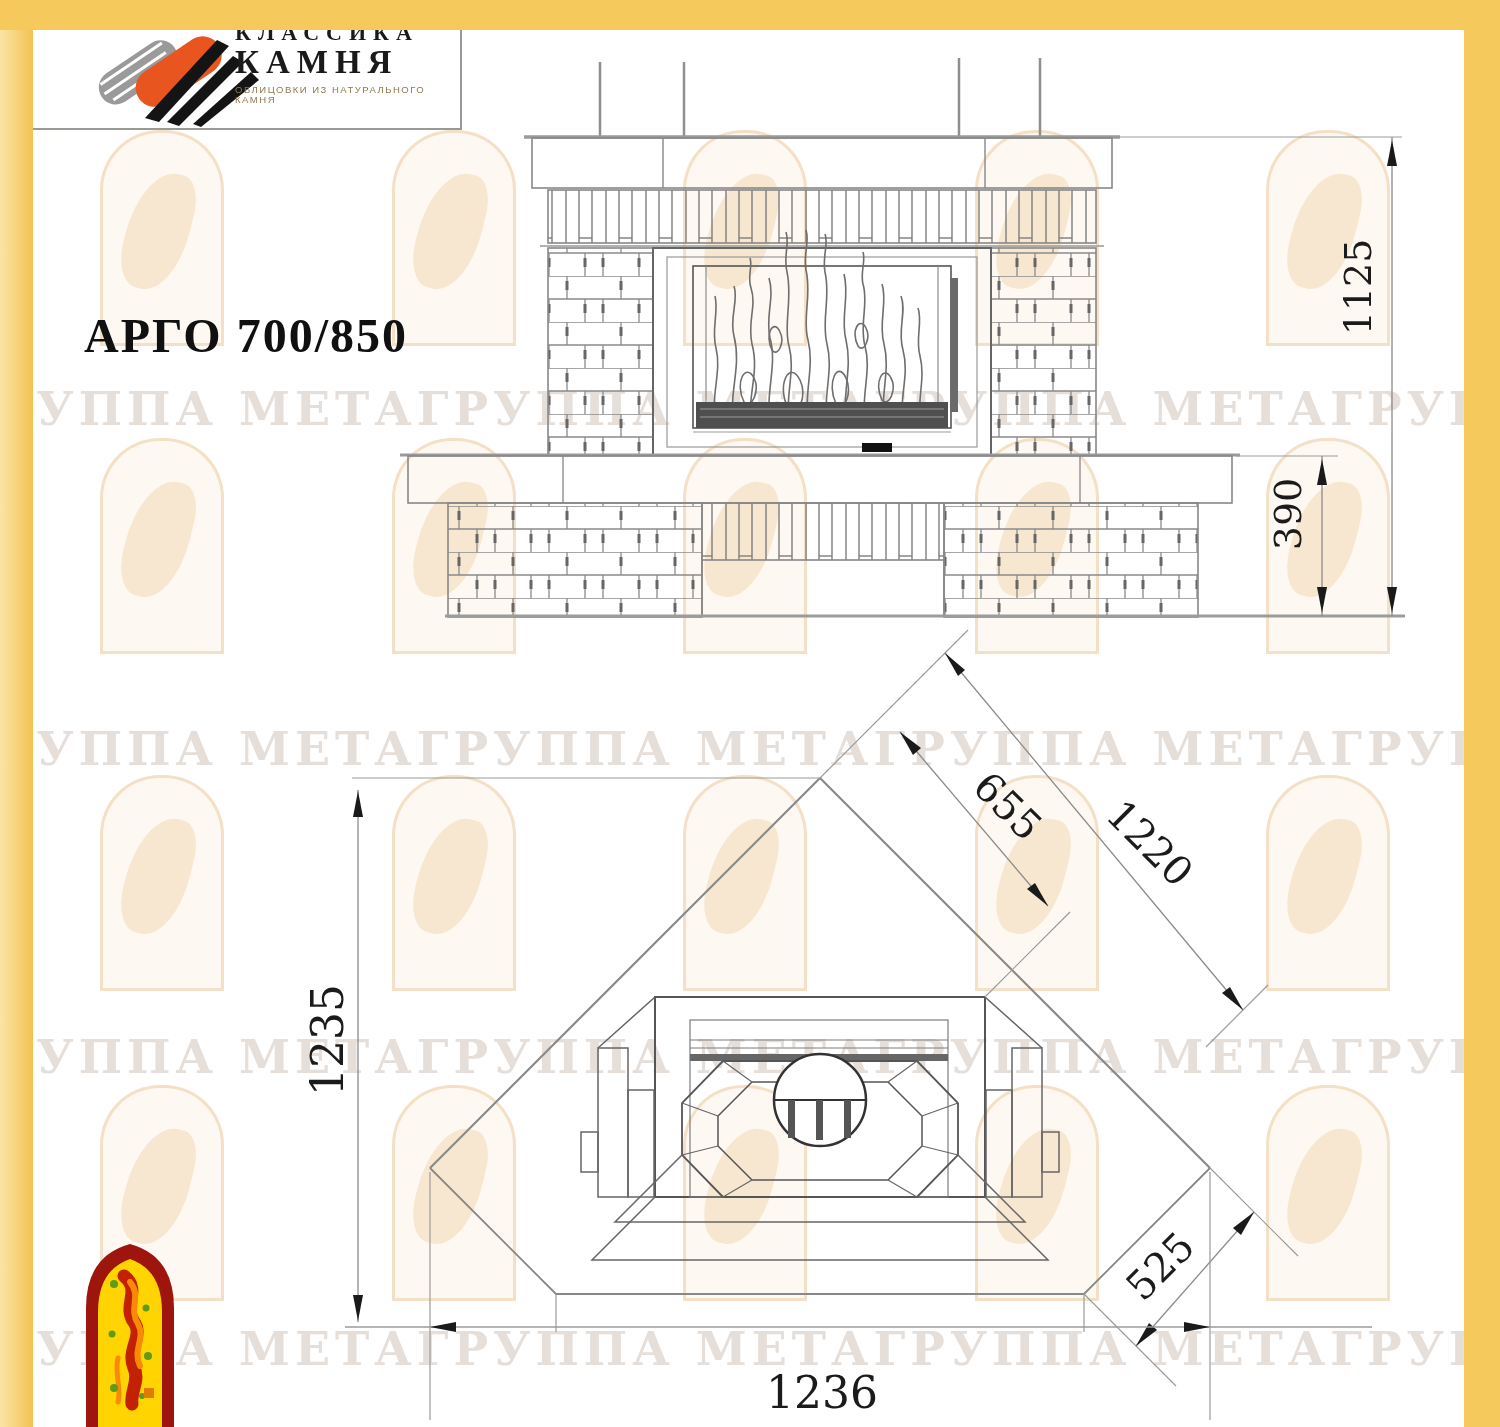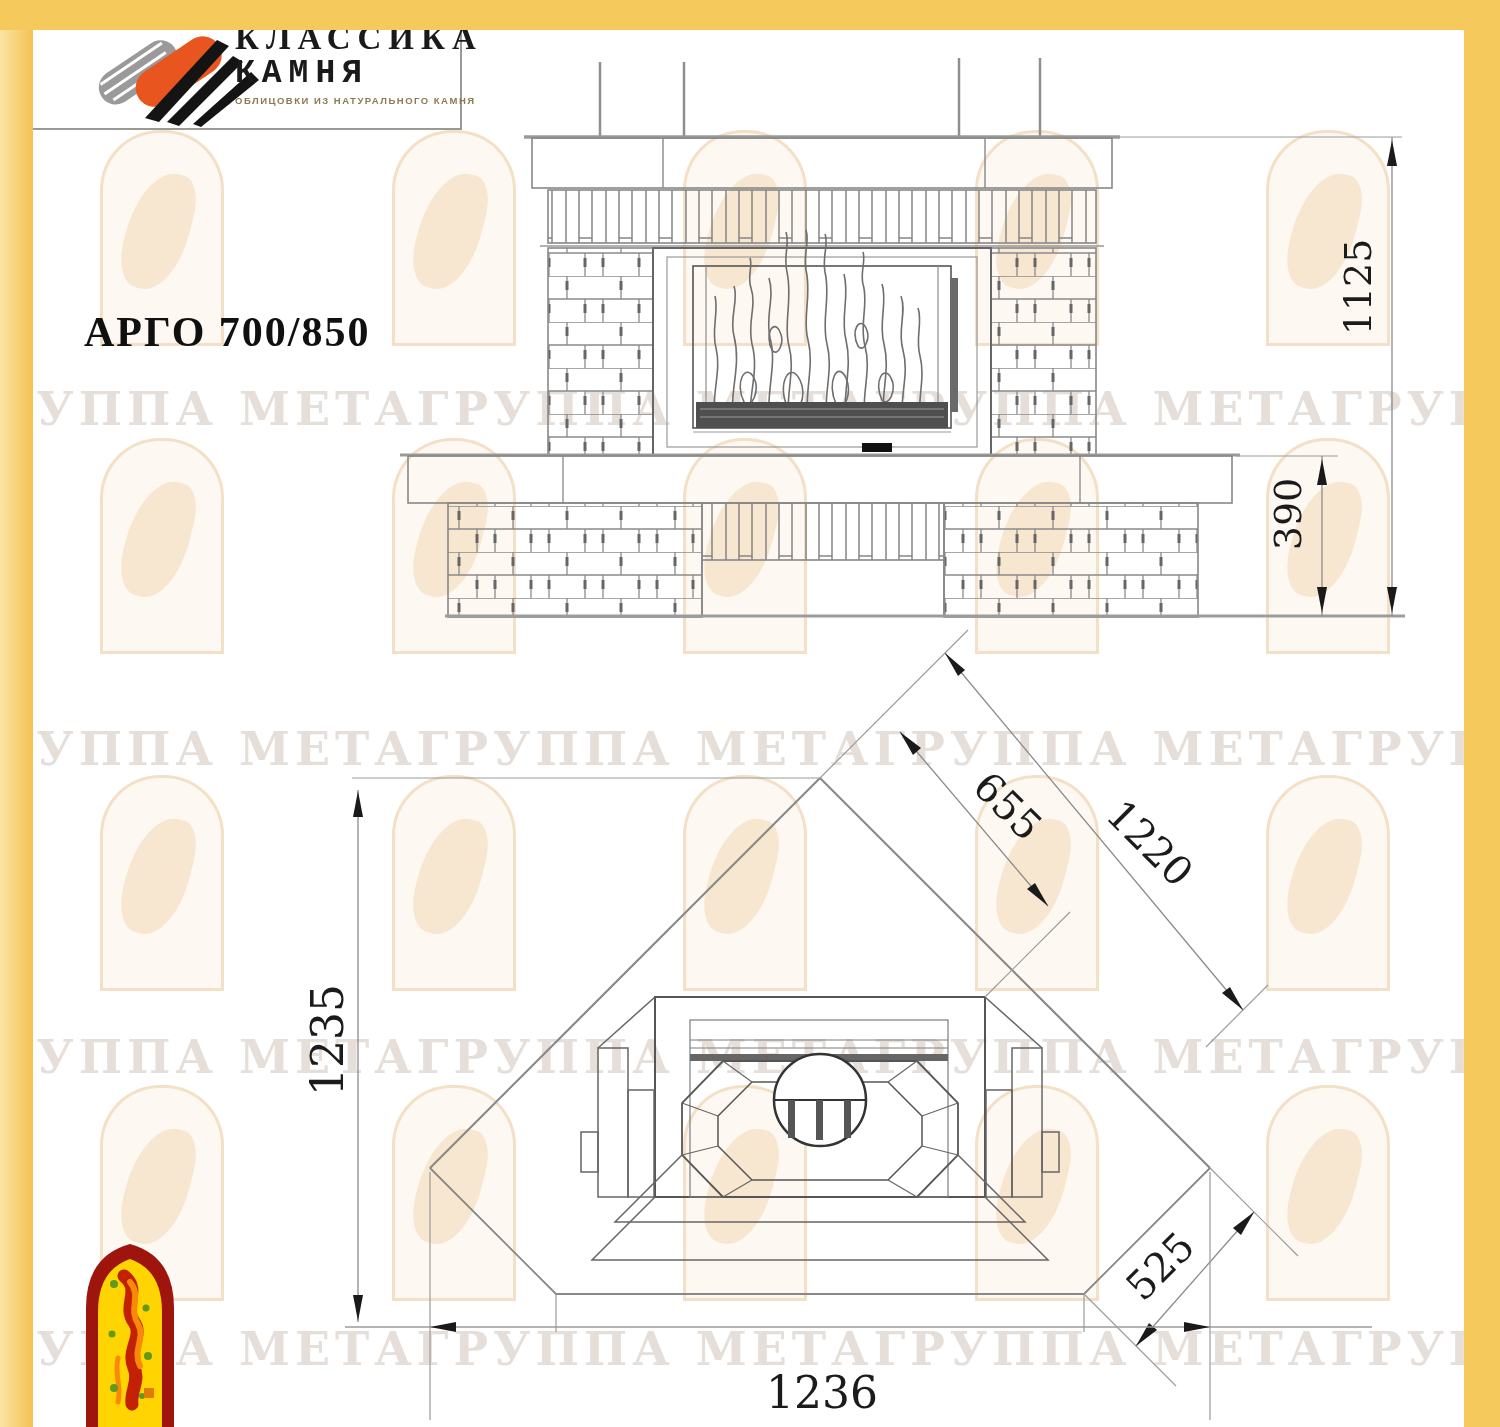--- a/index.html
+++ b/index.html
@@ -20,30 +20,30 @@
   
   .dim{position:absolute;color:#1b1b1b;font-family:"DejaVu Serif",serif;
        transform:translate(-50%,-50%);white-space:nowrap;}
   .rot-ccw{transform:translate(-50%,-50%) rotate(-90deg);}
   .rot45{transform:translate(-50%,-50%) rotate(45deg);}
   .rot-45{transform:translate(-50%,-50%) rotate(-45deg);}
   .dim.small{font-size:38px;}
   .dim.mid{font-size:40px;}
   .dim.big{font-size:44px;}
   
-  .model-title{position:absolute;left:84px;top:308px;font-size:42px;font-weight:bold;
+  .model-title{position:absolute;left:84px;top:308px;font-size:48px;font-weight:bold;
        letter-spacing:2px;color:#101010;font-family:"Liberation Serif",serif;}
   
   .brand{position:absolute;left:25px;top:8px;width:437px;height:122px;background:#fff;
        border:2px solid #9a9a95;box-sizing:border-box;}
   .brand-text{position:absolute;left:208px;top:12px;line-height:1;}
-  .brand-line1{font-family:"Liberation Serif",serif;font-weight:bold;font-size:33px;letter-spacing:7px;color:#1a1a1a;}
-  .brand-line2{font-family:Liberation Mono, monospace;font-weight:bold;font-size:33px;letter-spacing:7px;color:#1a1a1a;margin-top:2px;}
+  .brand-line1{font-family:"Liberation Serif",serif;font-weight:bold;font-size:22px;letter-spacing:7px;color:#1a1a1a;}
+  .brand-line2{font-family:Liberation Serif, serif;font-weight:bold;font-size:33px;letter-spacing:7px;color:#1a1a1a;margin-top:2px;}
   .brand-sub{font-family:"Liberation Sans",sans-serif;font-size:9.5px;letter-spacing:1.5px;
-       color:#8d7a52;margin-top:6px;font-weight:bold;}
+       color:#8d7a52;margin-top:6px;font-weight:normal;}
   
   .strip{position:absolute;pointer-events:none;}
   .strip.top{left:0;top:0;width:1500px;height:30px;background:#f5c95c;}
   .strip.left{left:0;top:0;width:33px;height:1427px;background:linear-gradient(90deg,#fbe4a4,#f3c252);}
   .strip.right{top:0;right:0;width:36px;height:1427px;background:#f5c95c;}
   
   .meta-logo{position:absolute;left:84px;top:1238px;}
 </style>
 </head>
 <body>

